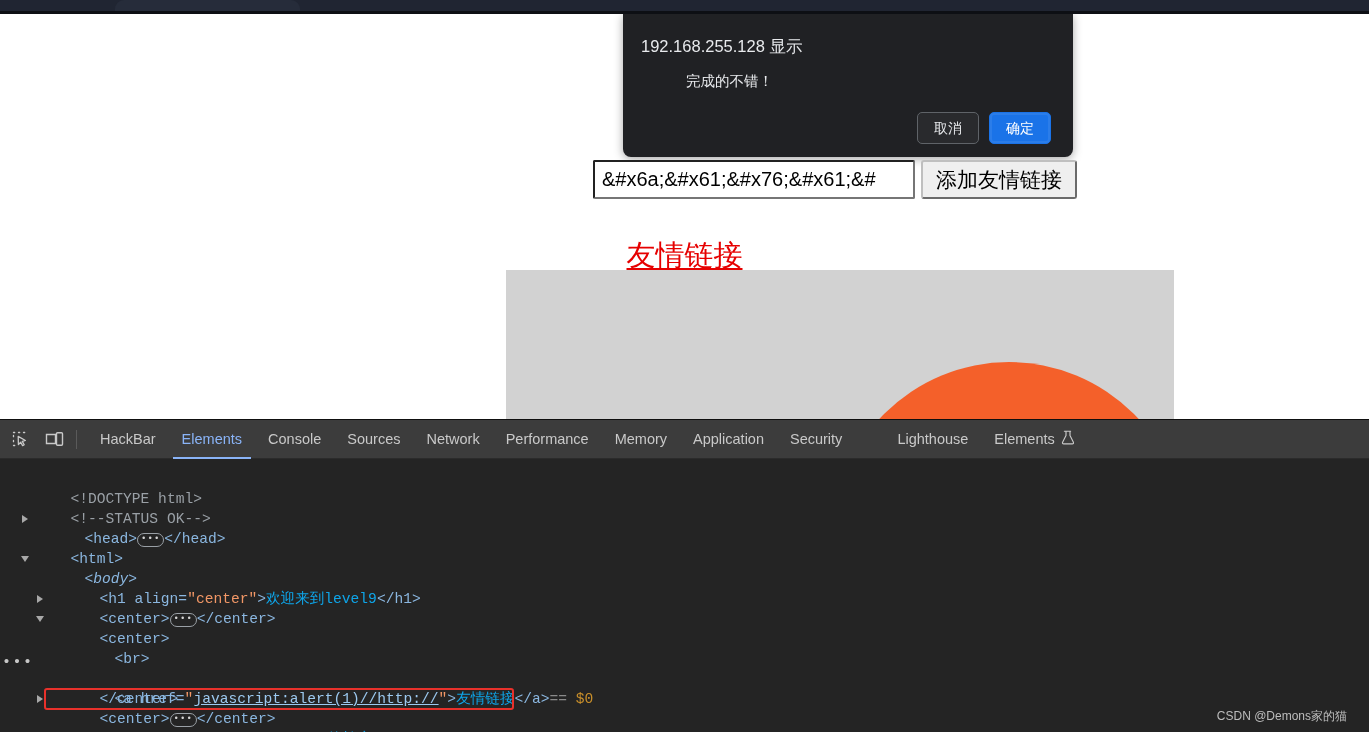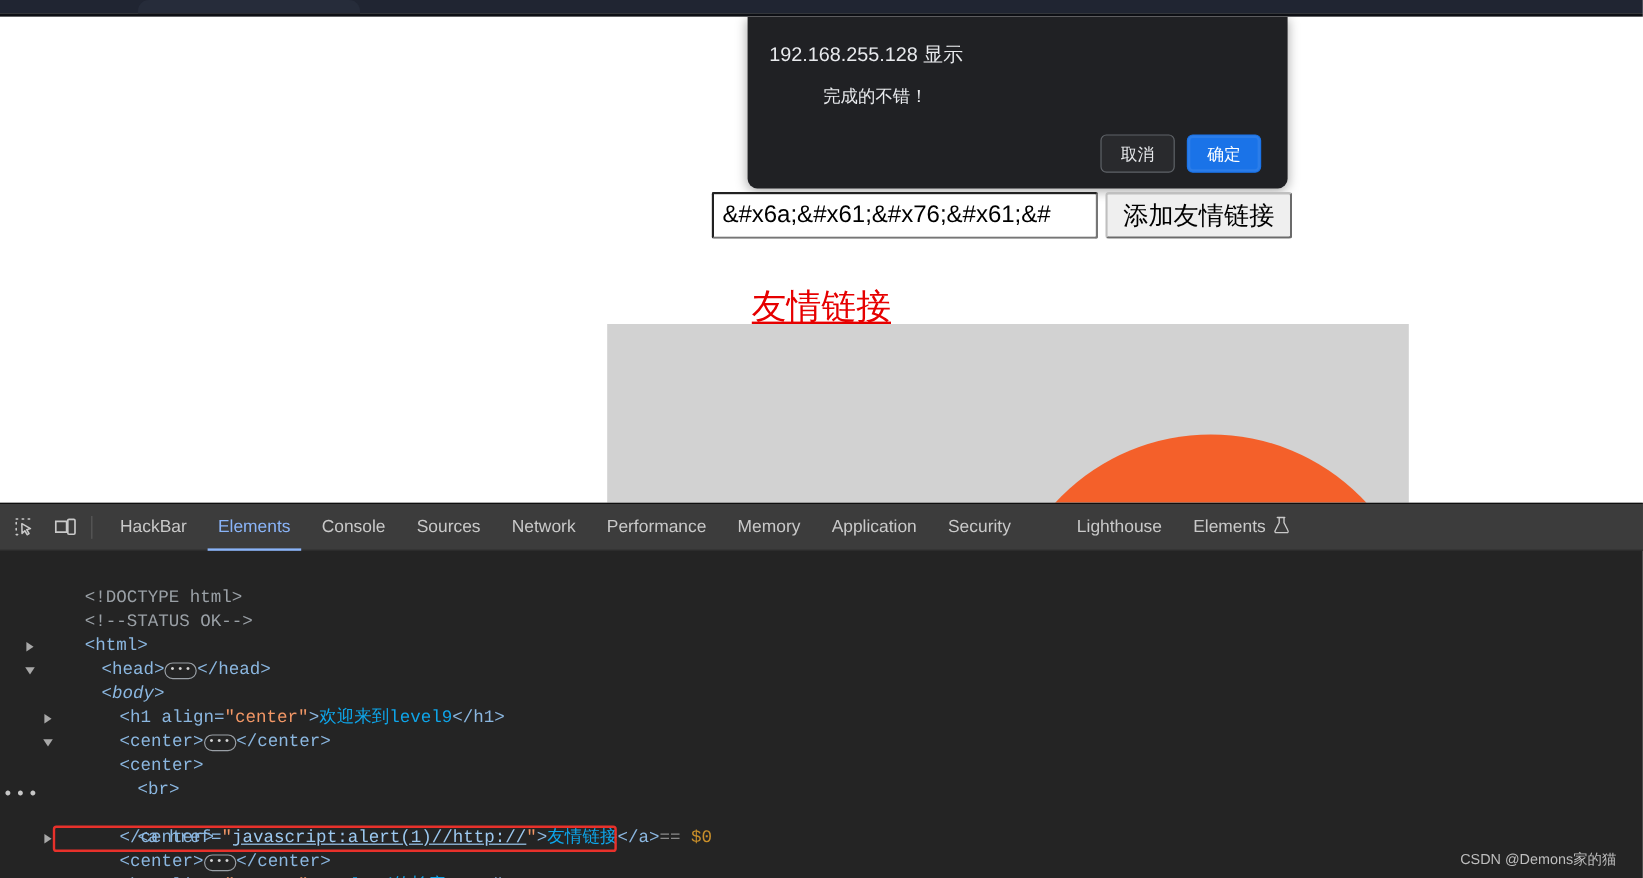--- a/index.html
+++ b/index.html
@@ -376,26 +376,26 @@
   <div class="dom-tree">
 
     <div class="dom-line" style="padding-left:18px;">
       <span class="doctype">&lt;!DOCTYPE html&gt;</span>
     </div>
 
     <div class="dom-line" style="padding-left:18px;">
       <span class="comment">&lt;!--STATUS OK--&gt;</span>
     </div>
 
+    <div class="dom-line" style="padding-left:32px;">
+      <span class="tri tri-collapsed" style="left:22px;"></span><span class="tag">&lt;head&gt;</span><span class="ellipsis-badge">•••</span><span class="tag">&lt;/head&gt;</span>
+    </div>
+
     <div class="dom-line" style="padding-left:18px;">
       <span class="tag">&lt;html&gt;</span>
-    </div>
-
-    <div class="dom-line" style="padding-left:32px;">
-      <span class="tri tri-collapsed" style="left:22px;"></span><span class="tag">&lt;head&gt;</span><span class="ellipsis-badge">•••</span><span class="tag">&lt;/head&gt;</span>
     </div>
 
     <div class="dom-line" style="padding-left:32px;font-style:italic;">
       <span class="tri tri-expanded" style="left:21px;"></span><span class="tag">&lt;body&gt;</span>
     </div>
 
     <div class="dom-line" style="padding-left:47px;">
       <span class="tag">&lt;h1 align=</span><span class="attr-val">"center"</span><span class="tag">&gt;</span><span class="text-node">欢迎来到level9</span><span class="tag">&lt;/h1&gt;</span>
     </div>
 

